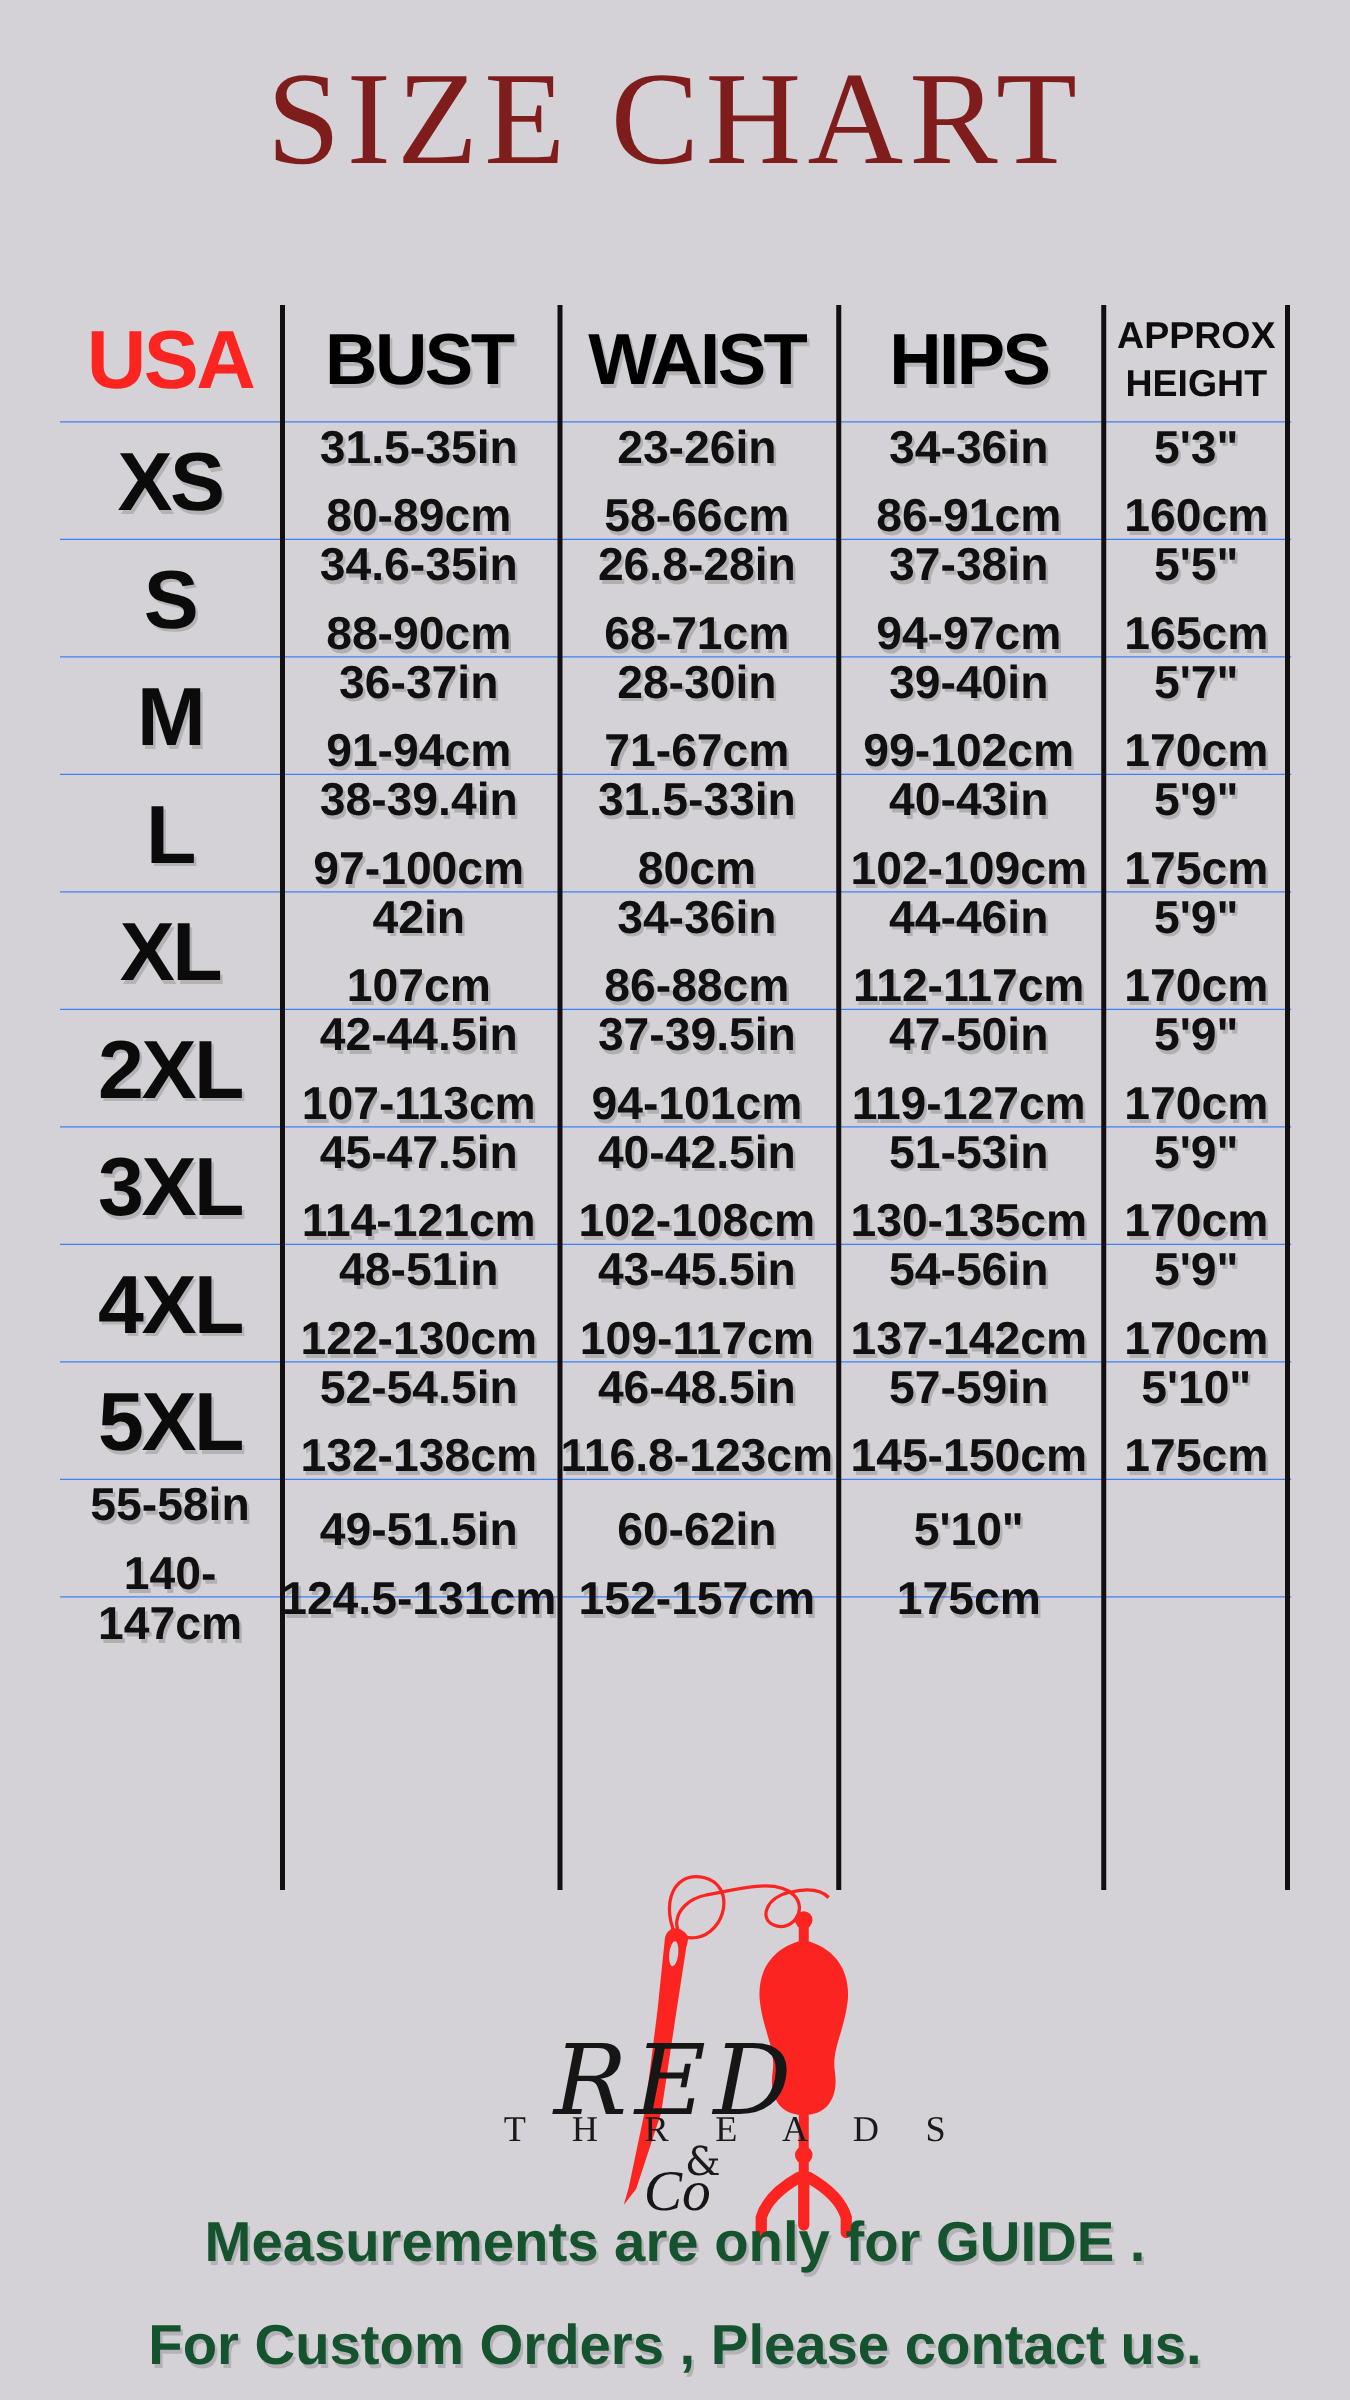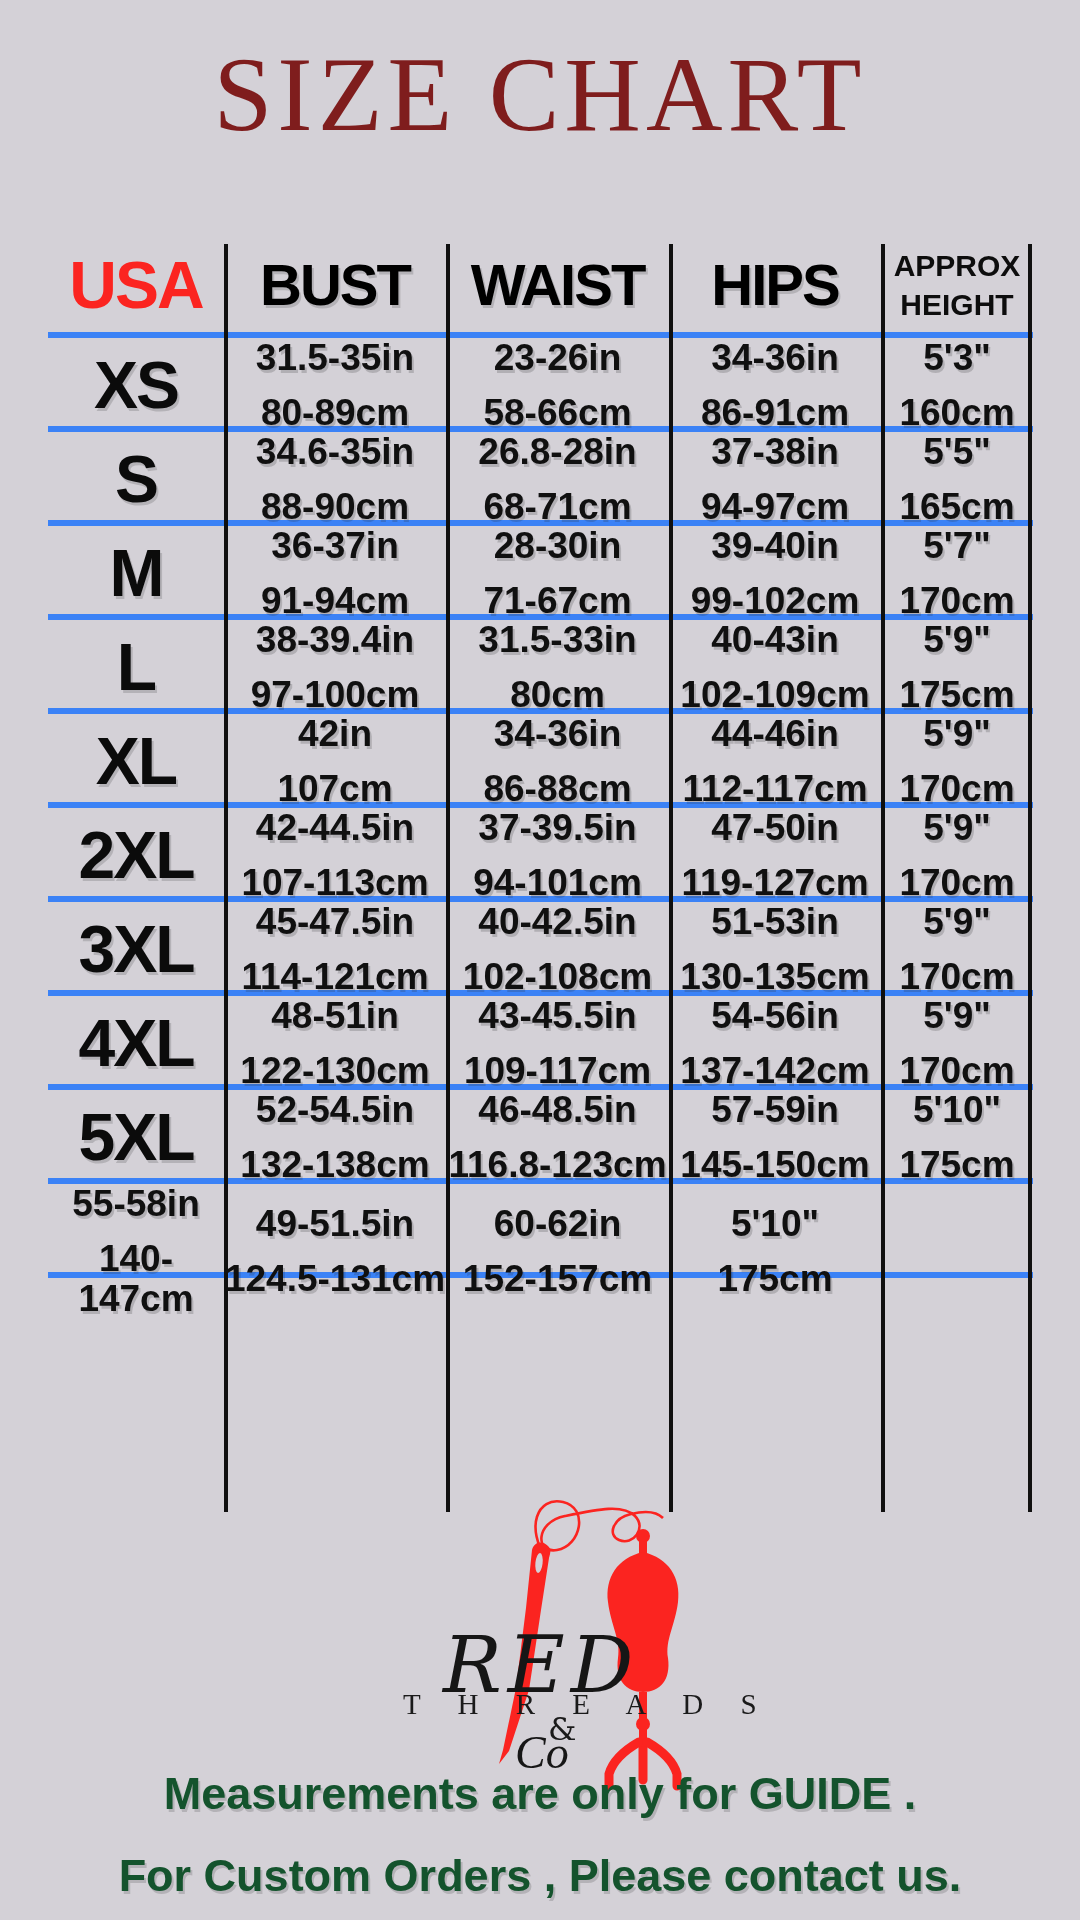--- a/index.html
+++ b/index.html
@@ -23,21 +23,21 @@
     position:absolute; left:48px; top:238px; width:985px;
   }
   .vline {
     position:absolute; width:4px; background:#101010;
     top:6px; height:1268px; z-index:2;
   }
   .vl1{left:176px;} .vl2{left:398px;} .vl3{left:621px;} .vl4{left:833px;} .vl5{left:980px;}
   .trow {
     display:grid;
     grid-template-columns:176px 222px 223px 212px 152px;
-    border-bottom:6px solid #3b82f6;
+    border-bottom:1px solid #3b82f6;
     align-items:center;
   }
   .trow.header { height:100px; }
   .trow.body-row { height:94px; }
   .cell {
     display:flex; flex-direction:column; align-items:center; justify-content:center;
     text-align:center; line-height:1.1;
   }
   .hdr-size {
     font-size:66px; font-weight:700; letter-spacing:-2px;

